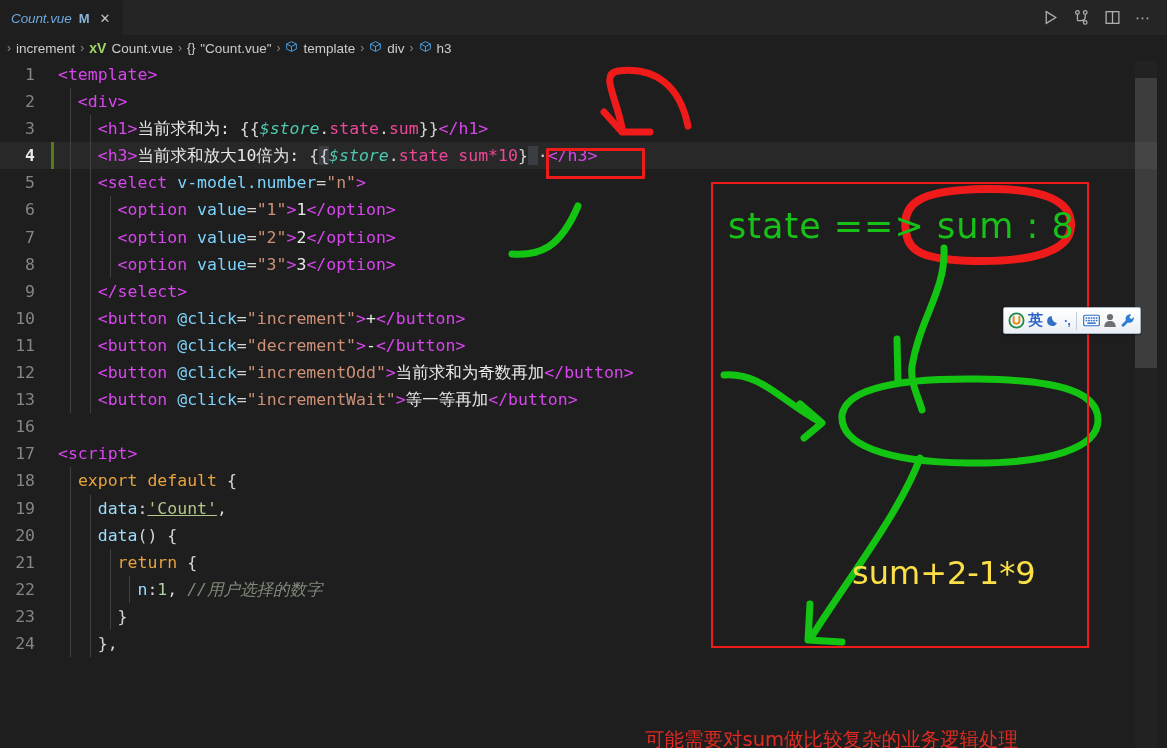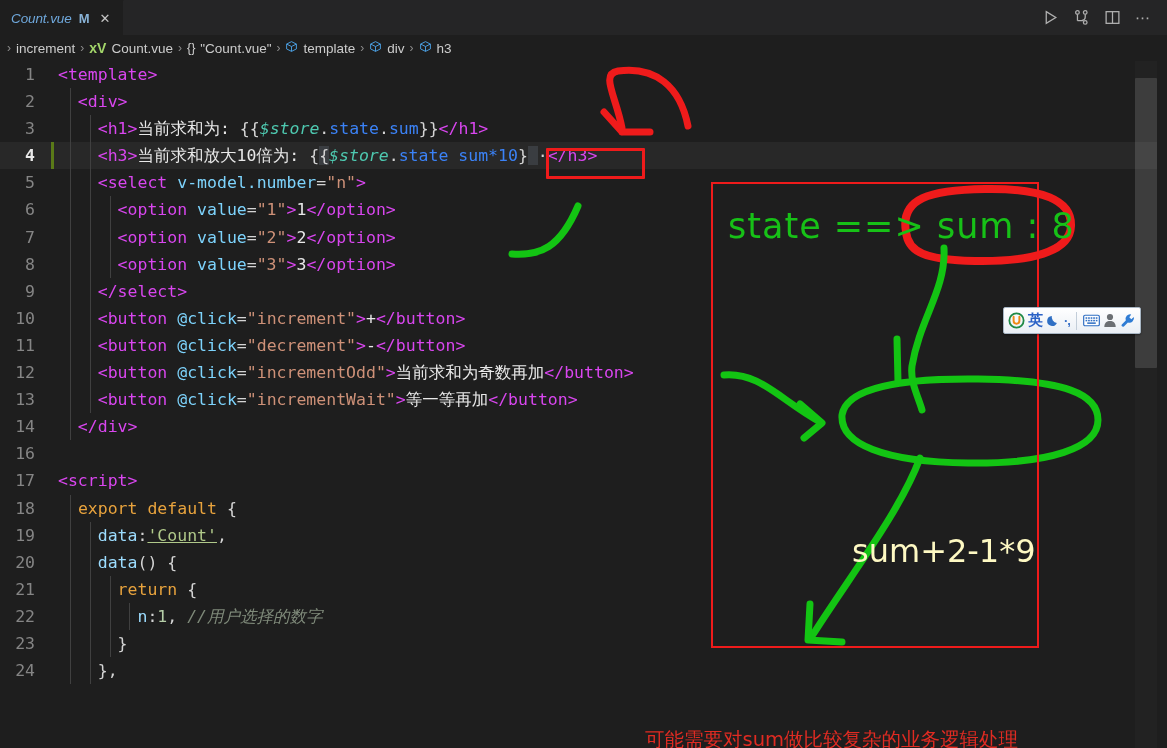--- a/index.html
+++ b/index.html
@@ -115,21 +115,21 @@
   }
   .line.active .gitbar { background: #5a7a18; }
   .code { padding-left: 11px; color: #d4d4d4; }
 
   
   .t-tag    { color: #d946ef; }
   .t-attr   { color: #7dd3fc; }
   .t-str    { color: #ce9178; }
   .t-txt    { color: #e8e8e8; }
   .t-green  { color: #4ec9b0; font-style: italic; }
-  .t-blue   { color: #3b82f6; }
+  .t-blue   { color: #ec4899; }
   .t-orange { color: #e8a33d; }
   .t-prop   { color: #9cdcfe; }
   .t-num    { color: #b5cea8; }
   .t-cmt    { color: #7f8a7a; font-style: italic; }
   .t-white  { color: #d4d4d4; }
   .t-strg   { color: #b0c98a; text-decoration: underline; }
   .t-sel    { background: #3a3d41; }
 
   
   .ig {
@@ -151,38 +151,38 @@
     left: 546px; top: 148px;
     width: 99px; height: 31px;
     border: 3px solid #ef1b1b;
     border-radius: 1px;
   }
 
   
   .diagram {
     position: absolute;
     left: 711px; top: 182px;
-    width: 328px; height: 466px;
+    width: 378px; height: 466px;
     border: 2px solid #ef1b1b;
     background: rgba(0,0,0,0);
   }
   .dg-state {
     position: absolute;
     left: 15px; top: 22px;
     font-size: 35px;
     color: #17c117;
     font-family: "DejaVu Sans", sans-serif;
     letter-spacing: 1px;
     white-space: nowrap;
   }
   .dg-sum {
     position: absolute;
-    left: 139px; top: 348px;
+    left: 139px; top: 370px;
     font-size: 32px;
-    color: #fef9c3;
+    color: #fde047;
     font-family: "DejaVu Sans", sans-serif;
     white-space: nowrap;
   }
 
   
   .ime {
     position: absolute;
     left: 1003px; top: 307px;
     height: 27px;
     display: flex; align-items: center;
@@ -322,21 +322,20 @@
         <div class="line active"><div class="gitbar"></div><div class="ln">4</div><div class="ig" style="left: 70px;"></div><div class="ig" style="left: 89.8px;"></div><div class="code"><span class="t-tag">    &lt;h3&gt;</span><span class="t-txt">当前求和放大</span><span class="t-txt">10</span><span class="t-txt">倍为: </span><span class="t-white">{</span><span class="t-sel">{</span><span class="t-green">$store</span><span class="t-white">.</span><span class="t-blue">state</span><span class="t-white"> </span><span class="t-blue">sum*10</span><span class="t-white">}</span><span class="t-sel"> </span><span class="t-white">·</span><span class="t-tag">&lt;/h3&gt;</span></div></div>
         <div class="line"><div class="gitbar"></div><div class="ln">5</div><div class="ig" style="left: 70px;"></div><div class="ig" style="left: 89.8px;"></div><div class="code"><span class="t-tag">    &lt;select </span><span class="t-attr">v-model.number</span><span class="t-white">=</span><span class="t-str">"n"</span><span class="t-tag">&gt;</span></div></div>
         <div class="line"><div class="gitbar"></div><div class="ln">6</div><div class="ig" style="left: 70px;"></div><div class="ig" style="left: 89.8px;"></div><div class="ig" style="left: 109.6px;"></div><div class="code"><span class="t-tag">      &lt;option </span><span class="t-attr">value</span><span class="t-white">=</span><span class="t-str">"1"</span><span class="t-tag">&gt;</span><span class="t-txt">1</span><span class="t-tag">&lt;/option&gt;</span></div></div>
         <div class="line"><div class="gitbar"></div><div class="ln">7</div><div class="ig" style="left: 70px;"></div><div class="ig" style="left: 89.8px;"></div><div class="ig" style="left: 109.6px;"></div><div class="code"><span class="t-tag">      &lt;option </span><span class="t-attr">value</span><span class="t-white">=</span><span class="t-str">"2"</span><span class="t-tag">&gt;</span><span class="t-txt">2</span><span class="t-tag">&lt;/option&gt;</span></div></div>
         <div class="line"><div class="gitbar"></div><div class="ln">8</div><div class="ig" style="left: 70px;"></div><div class="ig" style="left: 89.8px;"></div><div class="ig" style="left: 109.6px;"></div><div class="code"><span class="t-tag">      &lt;option </span><span class="t-attr">value</span><span class="t-white">=</span><span class="t-str">"3"</span><span class="t-tag">&gt;</span><span class="t-txt">3</span><span class="t-tag">&lt;/option&gt;</span></div></div>
         <div class="line"><div class="gitbar"></div><div class="ln">9</div><div class="ig" style="left: 70px;"></div><div class="ig" style="left: 89.8px;"></div><div class="code"><span class="t-tag">    &lt;/select&gt;</span></div></div>
         <div class="line"><div class="gitbar"></div><div class="ln">10</div><div class="ig" style="left: 70px;"></div><div class="ig" style="left: 89.8px;"></div><div class="code"><span class="t-tag">    &lt;button </span><span class="t-attr">@click</span><span class="t-white">=</span><span class="t-str">"increment"</span><span class="t-tag">&gt;</span><span class="t-txt">+</span><span class="t-tag">&lt;/button&gt;</span></div></div>
         <div class="line"><div class="gitbar"></div><div class="ln">11</div><div class="ig" style="left: 70px;"></div><div class="ig" style="left: 89.8px;"></div><div class="code"><span class="t-tag">    &lt;button </span><span class="t-attr">@click</span><span class="t-white">=</span><span class="t-str">"decrement"</span><span class="t-tag">&gt;</span><span class="t-txt">-</span><span class="t-tag">&lt;/button&gt;</span></div></div>
         <div class="line"><div class="gitbar"></div><div class="ln">12</div><div class="ig" style="left: 70px;"></div><div class="ig" style="left: 89.8px;"></div><div class="code"><span class="t-tag">    &lt;button </span><span class="t-attr">@click</span><span class="t-white">=</span><span class="t-str">"incrementOdd"</span><span class="t-tag">&gt;</span><span class="t-txt">当前求和为奇数再加</span><span class="t-tag">&lt;/button&gt;</span></div></div>
         <div class="line"><div class="gitbar"></div><div class="ln">13</div><div class="ig" style="left: 70px;"></div><div class="ig" style="left: 89.8px;"></div><div class="code"><span class="t-tag">    &lt;button </span><span class="t-attr">@click</span><span class="t-white">=</span><span class="t-str">"incrementWait"</span><span class="t-tag">&gt;</span><span class="t-txt">等一等再加</span><span class="t-tag">&lt;/button&gt;</span></div></div>
-        <div class="line"><div class="gitbar"></div><div class="ln">14</div><div class="ig" style="left: 70px;"></div><div class="code"><span class="t-tag">  &lt;/div&gt;</span></div></div>
         <div class="line"><div class="gitbar"></div><div class="ln">16</div><div class="code"><span class="t-white"></span></div></div>
         <div class="line"><div class="gitbar"></div><div class="ln">17</div><div class="code"><span class="t-tag">&lt;script&gt;</span></div></div>
         <div class="line"><div class="gitbar"></div><div class="ln">18</div><div class="ig" style="left: 70px;"></div><div class="code"><span class="t-white">  </span><span class="t-orange">export default</span><span class="t-white"> {</span></div></div>
         <div class="line"><div class="gitbar"></div><div class="ln">19</div><div class="ig" style="left: 70px;"></div><div class="ig" style="left: 89.8px;"></div><div class="code"><span class="t-white">    </span><span class="t-prop">data</span><span class="t-white">:</span><span class="t-strg">'Count'</span><span class="t-white">,</span></div></div>
         <div class="line"><div class="gitbar"></div><div class="ln">20</div><div class="ig" style="left: 70px;"></div><div class="ig" style="left: 89.8px;"></div><div class="code"><span class="t-white">    </span><span class="t-prop">data</span><span class="t-white">() {</span></div></div>
         <div class="line"><div class="gitbar"></div><div class="ln">21</div><div class="ig" style="left: 70px;"></div><div class="ig" style="left: 89.8px;"></div><div class="ig" style="left: 109.6px;"></div><div class="code"><span class="t-white">      </span><span class="t-orange">return</span><span class="t-white"> {</span></div></div>
         <div class="line"><div class="gitbar"></div><div class="ln">22</div><div class="ig" style="left: 70px;"></div><div class="ig" style="left: 89.8px;"></div><div class="ig" style="left: 109.6px;"></div><div class="ig" style="left: 129.4px;"></div><div class="code"><span class="t-white">        </span><span class="t-prop">n</span><span class="t-white">:</span><span class="t-num">1</span><span class="t-white">, </span><span class="t-cmt">//用户选择的数字</span></div></div>
         <div class="line"><div class="gitbar"></div><div class="ln">23</div><div class="ig" style="left: 70px;"></div><div class="ig" style="left: 89.8px;"></div><div class="ig" style="left: 109.6px;"></div><div class="code"><span class="t-white">      }</span></div></div>
         <div class="line"><div class="gitbar"></div><div class="ln">24</div><div class="ig" style="left: 70px;"></div><div class="ig" style="left: 89.8px;"></div><div class="code"><span class="t-white">    },</span></div></div>
       </div>

